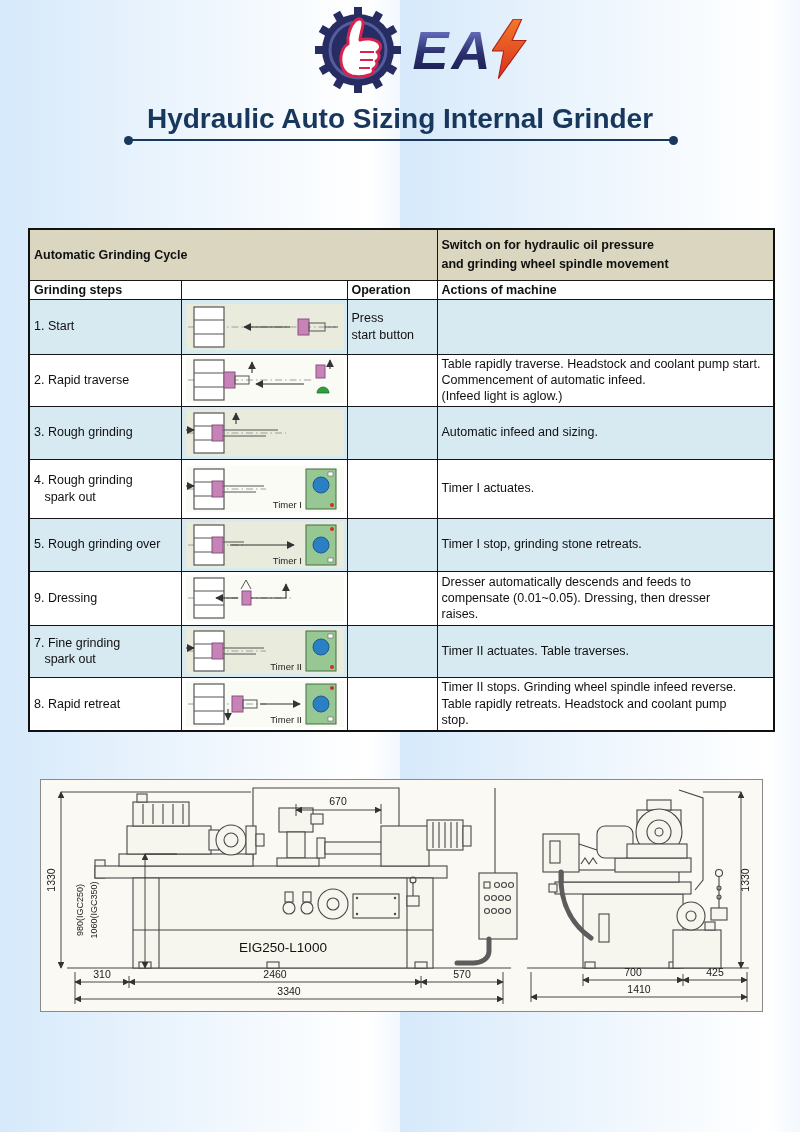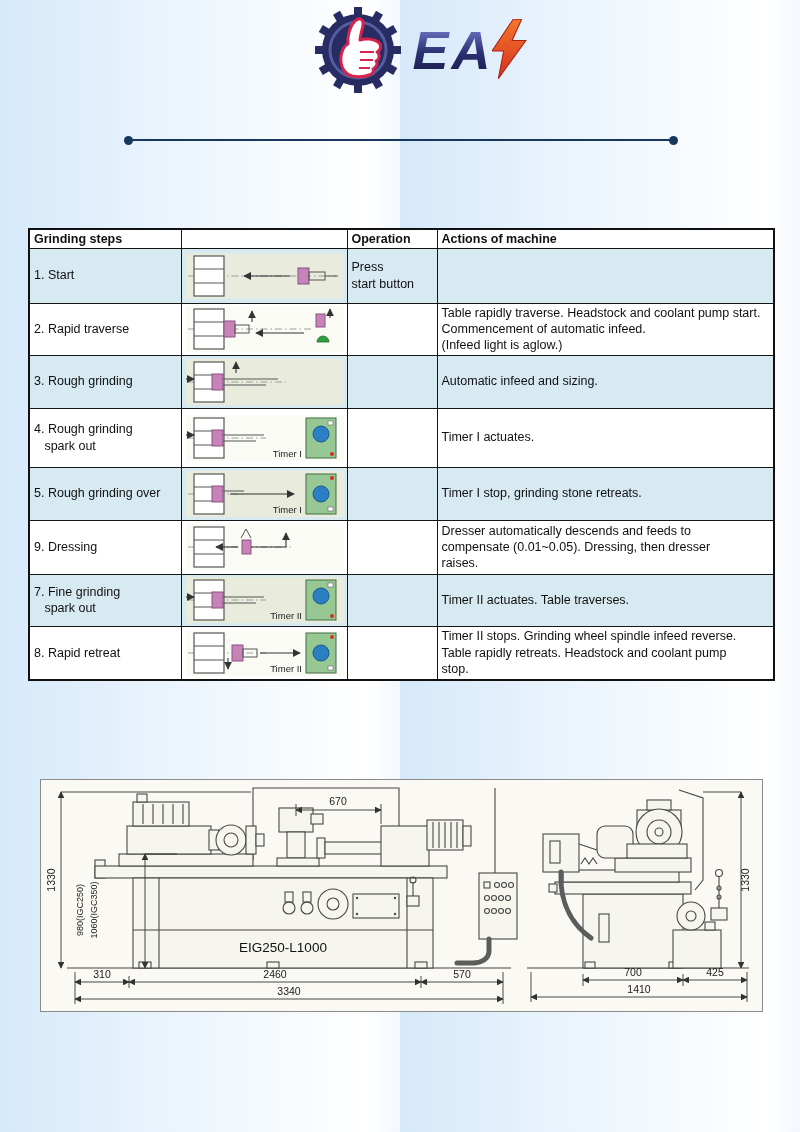--- a/index.html
+++ b/index.html
@@ -106,30 +106,38 @@
       </g>
     </svg>
     <div class="wordmark">
       <span class="wm-txt">EA</span>
       <svg class="bolt" width="36" height="62" viewBox="0 0 34 58">
         <polygon points="20,0 28,0 19,20 32,20 6,56 11,30 0,30" fill="url(#boltg)" stroke="#a8221a" stroke-width="1"></polygon>
       </svg>
     </div>
   </div>
 
+  <div class="title">Hydraulic Auto Sizing Internal Grinder</div>
   <div class="title-rule"></div>
 
   <table class="cycle">
     <colgroup>
         <col style="width:152px">
         <col style="width:166px">
         <col style="width:90px">
         <col style="width:337px">
       </colgroup>
     <tbody>
+        <tr style="height:51px">
+      <td class="hdr-left" colspan="3">Automatic Grinding Cycle</td>
+      <td class="hdr-right">
+        <div>Switch on for hydraulic oil pressure</div>
+        <div>and grinding wheel spindle movement</div>
+      </td>
+    </tr>
     <tr class="colhead" style="height:19px">
       <td>Grinding steps</td>
       <td></td>
       <td>Operation</td>
       <td>Actions of machine</td>
     </tr>
 
     <tr class="rowA" style="height:55px">
       <td class="c-step">1. Start</td>
       <td class="c-diag">

